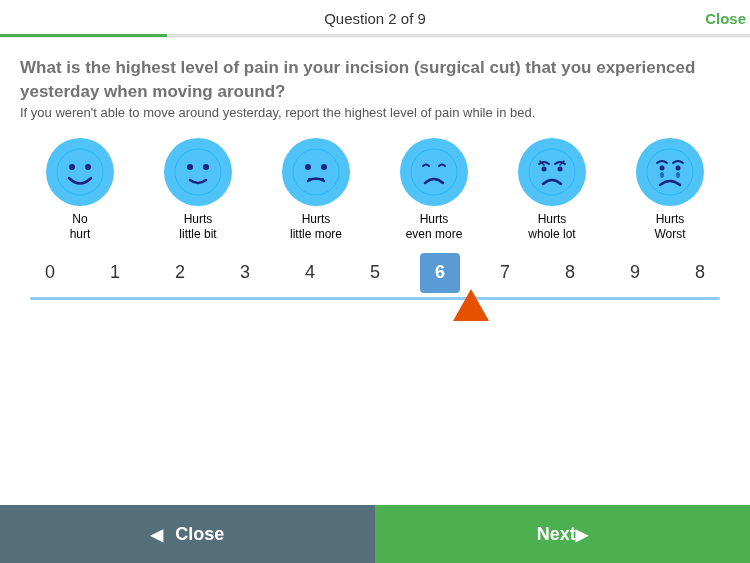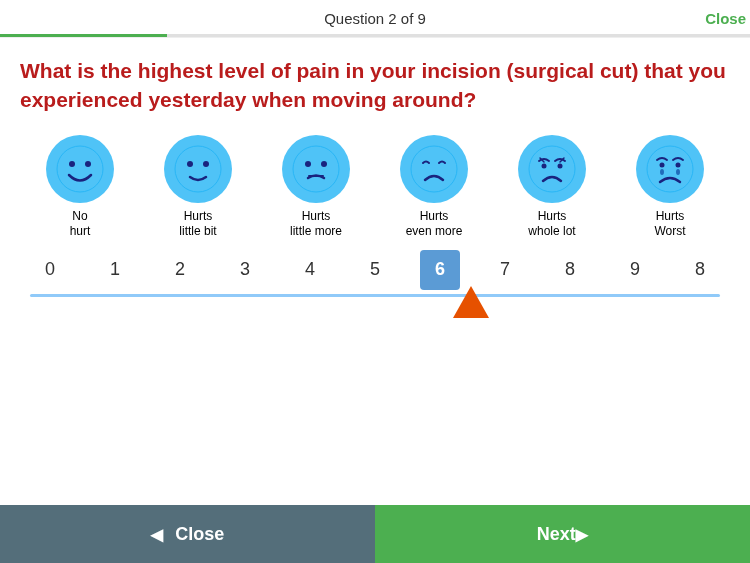--- a/index.html
+++ b/index.html
@@ -54,25 +54,25 @@
     
     #main {
       flex: 1;
       padding: 18px 20px 10px;
       display: flex;
       flex-direction: column;
       overflow: hidden;
     }
 
     #question-text {
-      font-size: 21px;
+      font-size: 17px;
       font-weight: 700;
-      color: #b91c1c;
+      color: #737373;
       line-height: 1.4;
-      margin-bottom: 20px;
+      margin-bottom: 0;
     }
 
     #sub-text {
       font-size: 13px;
       color: #555;
       margin-bottom: 16px;
       line-height: 1.4;
     }
 
     
@@ -215,20 +215,21 @@
 <div id="header">
   <span id="question-counter">Question 2 of 9</span>
   <button id="close-btn">Close</button>
   <div id="progress-bar-container">
     <div id="progress-bar"></div>
   </div>
 </div>
 
 <div id="main">
   <div id="question-text">What is the highest level of pain in your incision (surgical cut) that you experienced yesterday when moving around?</div>
+  <div id="sub-text">If you weren't able to move around yesterday, report the highest level of pain while in bed.</div>
 
   <div id="faces-row">
 
     <div class="face-item">
       <div class="face-circle">
         <svg class="face" viewBox="0 0 50 50">
           <circle cx="25" cy="25" r="23" fill="#4fc3f7" stroke="#29b6f6" stroke-width="1"></circle>
           <circle cx="17" cy="20" r="3" fill="#1a237e"></circle>
           <circle cx="33" cy="20" r="3" fill="#1a237e"></circle>
           <path d="M14 31 Q25 42 36 31" fill="none" stroke="#1a237e" stroke-width="2.5" stroke-linecap="round"></path>

